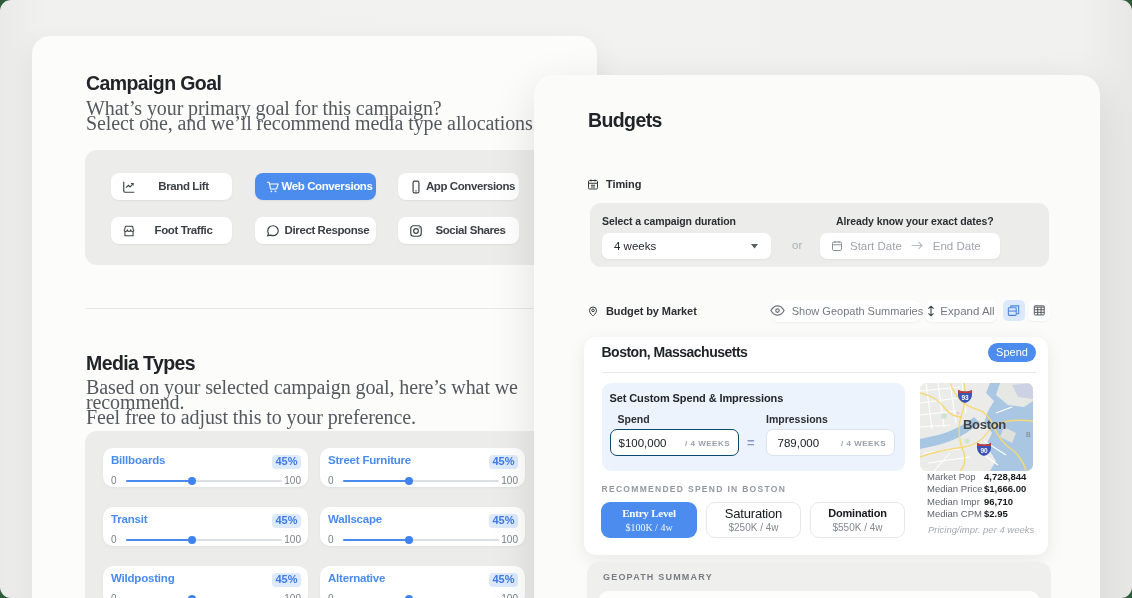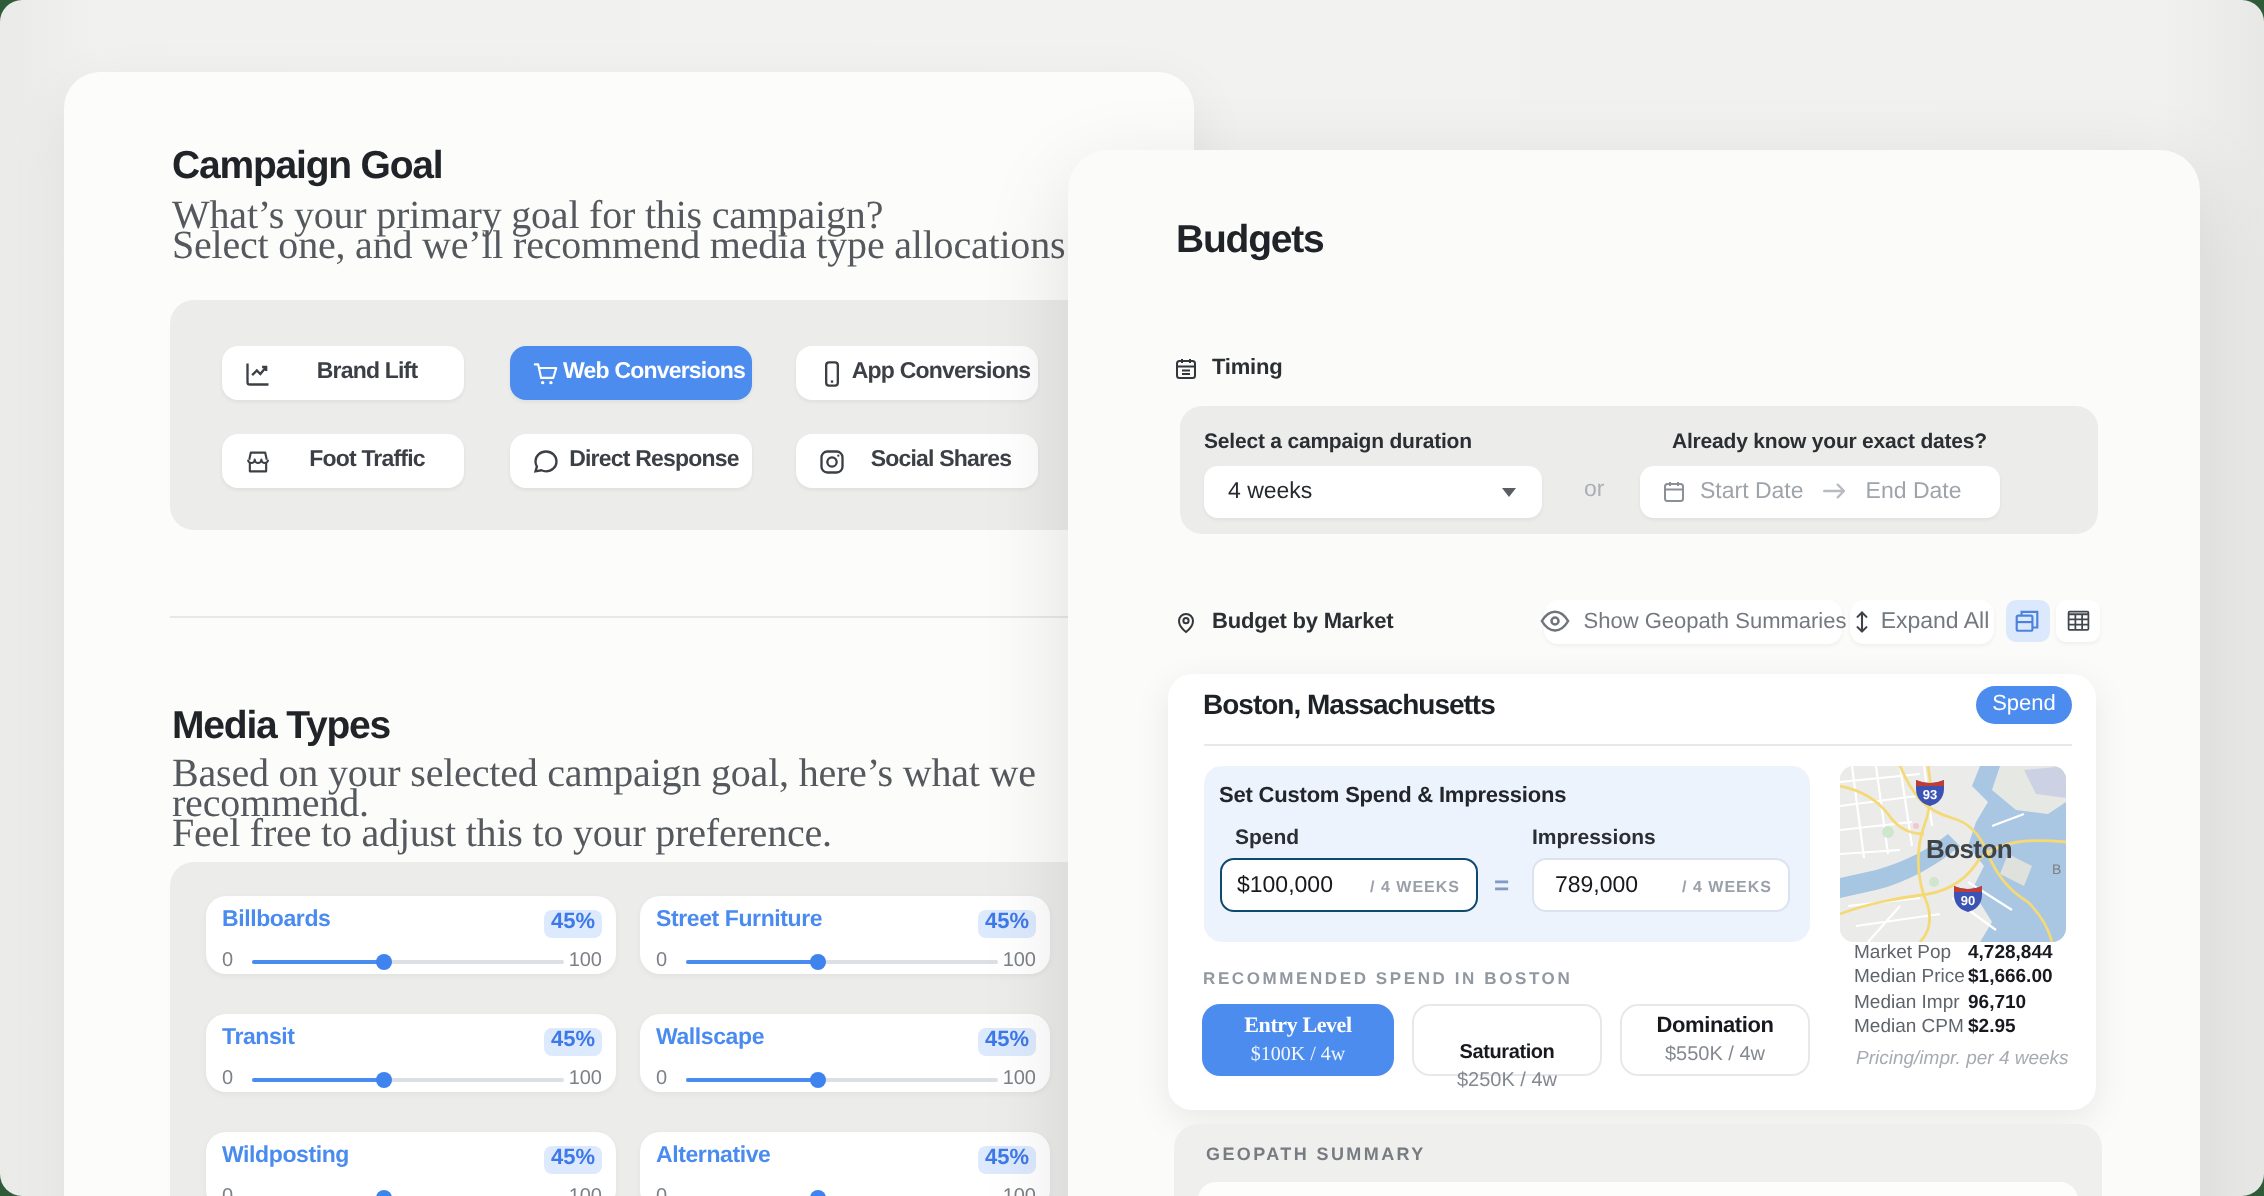--- a/index.html
+++ b/index.html
@@ -264,21 +264,21 @@
       <div class="abs" style="left:343px; top:134px; font-size:9.5px; color:#5f646b; line-height:12.4px; white-space:nowrap;">Market Pop<br>Median Price<br>Median Impr<br>Median CPM</div>
       <div class="abs" style="left:400px; top:134px; font-size:9.5px; font-weight:bold; color:#17191e; line-height:12.4px; white-space:nowrap;">4,728,844<br>$1,666.00<br>96,710<br>$2.95</div>
       <div class="abs" style="left:344px; top:187px; font-size:9.5px; font-style:italic; color:#a6abb2; white-space:nowrap;">Pricing/impr. per 4 weeks</div>
 
       <div class="abs" style="left:17.5px; top:147px; font-size:8.5px; font-weight:bold; color:#9298a0; letter-spacing:1.3px;">RECOMMENDED SPEND IN BOSTON</div>
       <div class="abs" style="left:17px; top:165px; width:96px; height:36px; background:#4b8cee; border-radius:9px; text-align:center;font-family:Liberation Serif, serif;">
           <div style="margin-top:6px; font-size:11px; line-height:11.5px; font-weight:bold; color:#fff; letter-spacing:-0.2px;">Entry Level</div>
           <div style="font-size:10px; color:rgba(255,255,255,.93); margin-top:2.5px;">$100K / 4w</div>
         </div>
       <div class="abs" style="left:122px; top:165px; width:95px; height:36px; background:#fff; border:1px solid #e7e8eb; border-radius:9px; text-align:center;">
-          <div style="margin-top:18px; font-size:10px; line-height:11.5px; font-weight:bold; color:#17191e; letter-spacing:-0.2px;">Saturation</div>
+          <div style="margin-top:5px; font-size:13px; line-height:11.5px; font-weight:normal; color:#17191e; letter-spacing:-0.2px;">Saturation</div>
           <div style="font-size:10px; color:#84888f; margin-top:2.5px;">$250K / 4w</div>
         </div>
       <div class="abs" style="left:226px; top:165px; width:95px; height:36px; background:#fff; border:1px solid #e7e8eb; border-radius:9px; text-align:center;">
           <div style="margin-top:5px; font-size:11px; line-height:11.5px; font-weight:bold; color:#17191e; letter-spacing:-0.2px;">Domination</div>
           <div style="font-size:10px; color:#84888f; margin-top:2.5px;">$550K / 4w</div>
         </div>
     </div>
 
     <div class="abs" style="left:53px; top:487px; width:464px; height:135px; background:#efefed; border-radius:12px;">
       <div class="abs" style="left:16px; top:10px; font-size:9px; font-weight:bold; color:#787c82; letter-spacing:1.2px;">GEOPATH SUMMARY</div>

